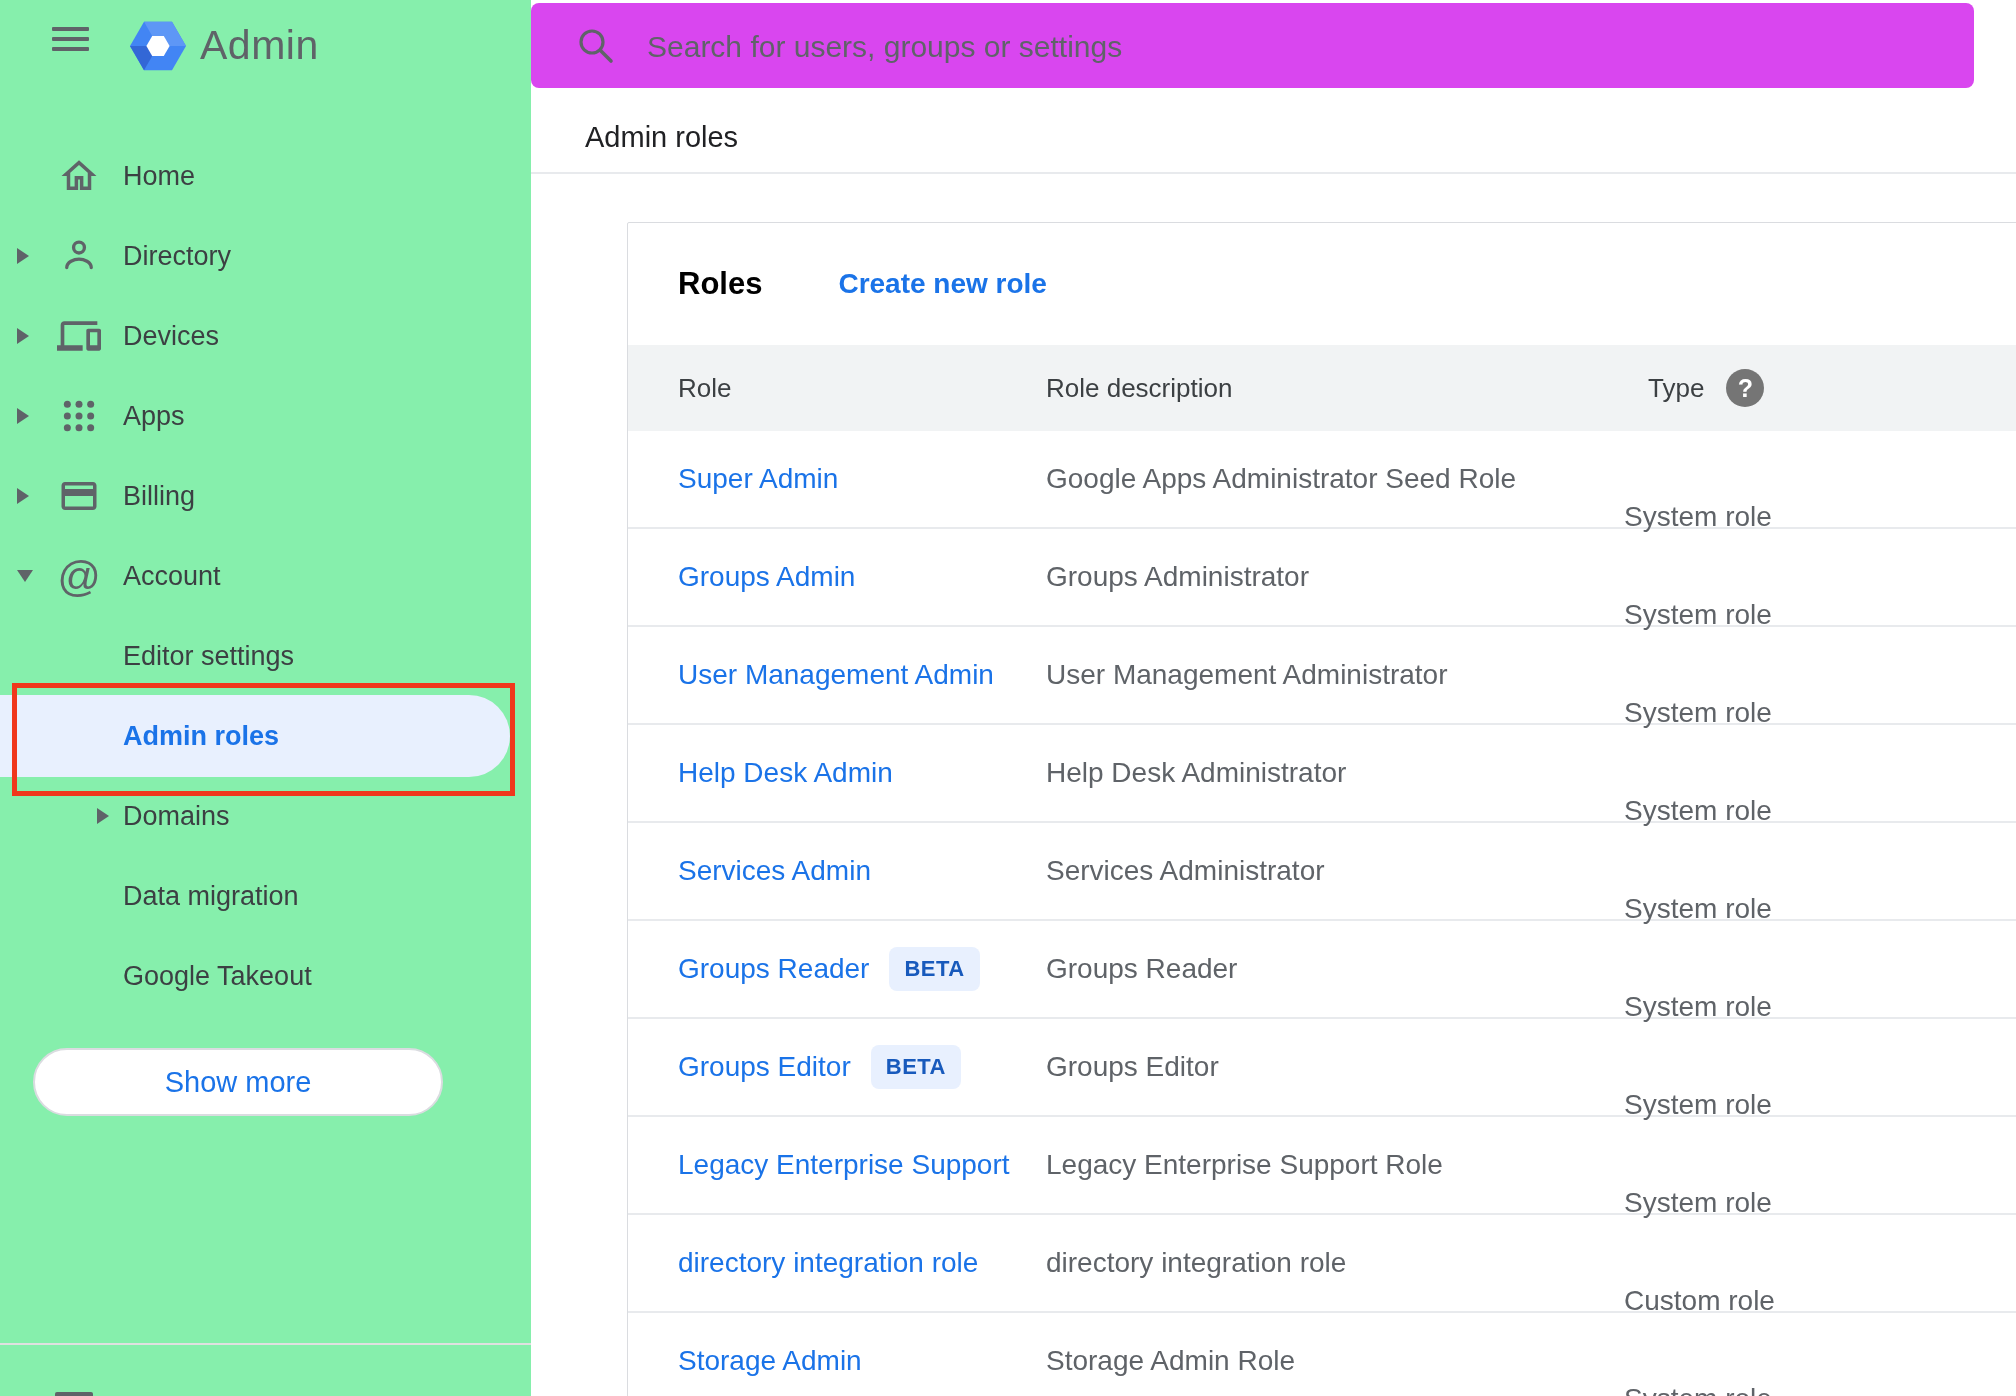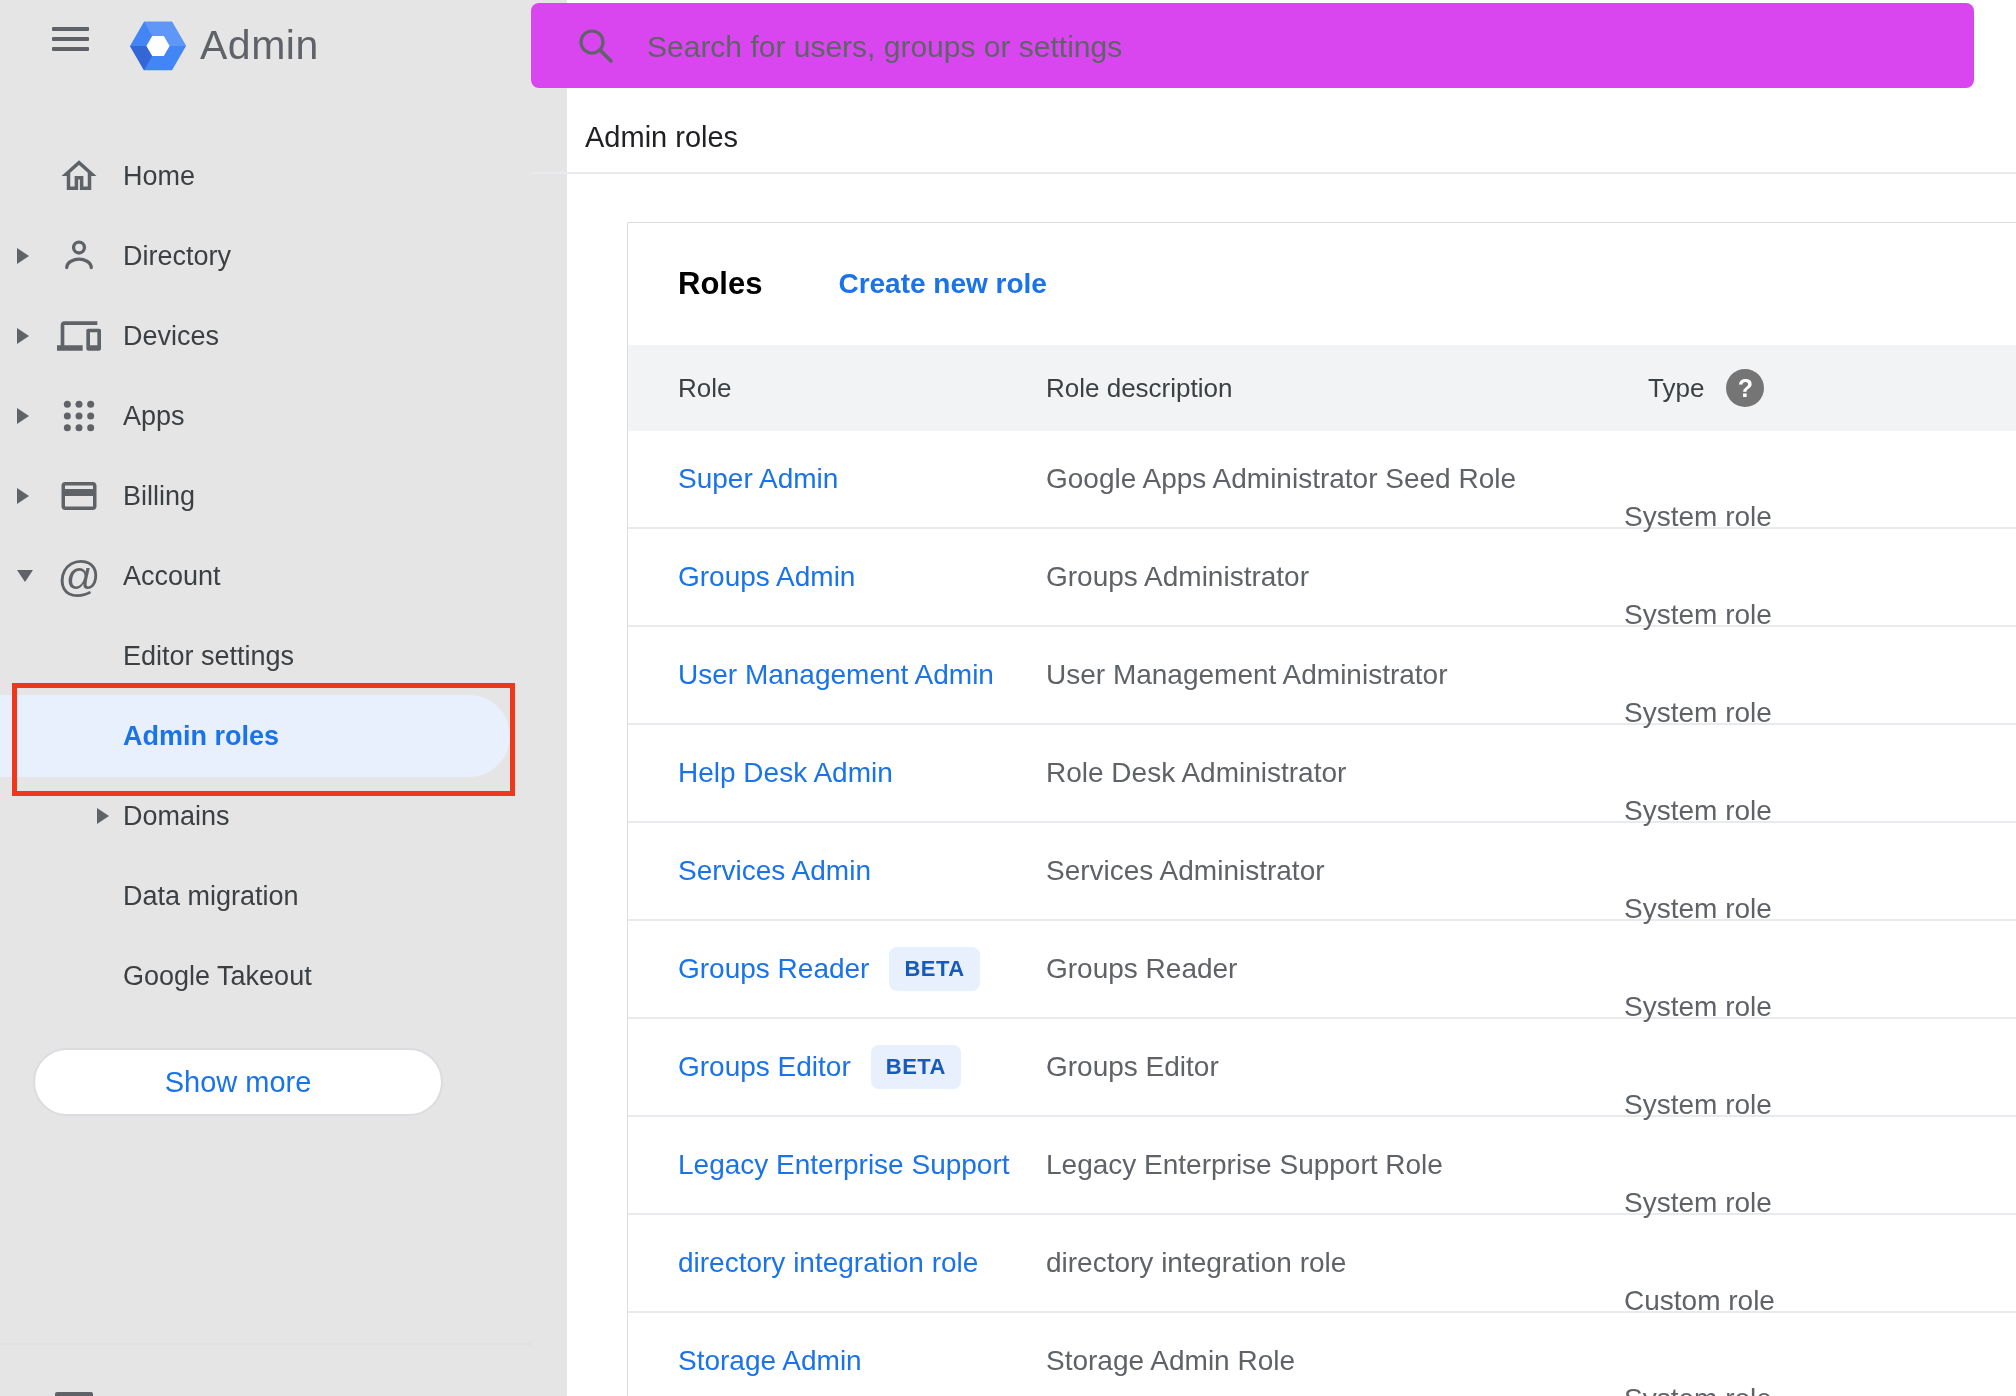--- a/index.html
+++ b/index.html
@@ -3,21 +3,21 @@
 <meta charset="utf-8">
 <style>
   html,body{margin:0;padding:0;}
   body{
     width:2016px;height:1396px;position:relative;overflow:hidden;
     background:#ffffff;
     font-family:"Liberation Sans","DejaVu Sans",sans-serif;
     color:#202124;
   }
   
-  .sidebar{position:absolute;left:0;top:0;width:531px;height:1396px;background:#e5e5e5;padding-left:36px;}
+  .sidebar{position:absolute;left:0;top:0;width:531px;height:1396px;background:#86efac;}
   .side-header{position:absolute;left:0;top:0;width:531px;height:100px;}
   .hamburger{position:absolute;left:52px;top:27px;width:37px;height:28px;cursor:pointer;background:none;border:none;padding:0;}
   .hamburger span{display:block;width:37px;height:4px;background:#5f6368;border-radius:1px;margin-bottom:6px;}
   .logo{position:absolute;left:128px;top:18px;width:60px;height:56px;}
   .app-title{position:absolute;left:200px;top:22px;font-size:41px;color:#5f6368;letter-spacing:.5px;}
   .nav{position:absolute;left:0;top:136px;width:531px;}
   .nav-item{position:relative;height:80px;display:flex;align-items:center;cursor:pointer;}
   .nav-item .label{margin-left:123px;font-size:27px;color:#3c4043;z-index:1;}
   .nav-item.selected .label{color:#1a73e8;font-weight:bold;}
   .pill{position:absolute;left:0;top:-1px;width:510px;height:82px;background:#e8f0fe;border-radius:0 41px 41px 0;z-index:0;}
@@ -239,21 +239,21 @@
     </span>
     <span class="cell cell-desc">User Management Administrator</span>
     <span class="cell cell-type">System role</span>
   </div>
 
   <div class="trow">
     <span class="cell cell-role">
       <span class="role-link">Help Desk Admin</span>
 
     </span>
-    <span class="cell cell-desc">Role Desk Administrator</span>
+    <span class="cell cell-desc">Help Desk Administrator</span>
     <span class="cell cell-type">System role</span>
   </div>
 
   <div class="trow">
     <span class="cell cell-role">
       <span class="role-link">Services Admin</span>
 
     </span>
     <span class="cell cell-desc">Services Administrator</span>
     <span class="cell cell-type">System role</span>

